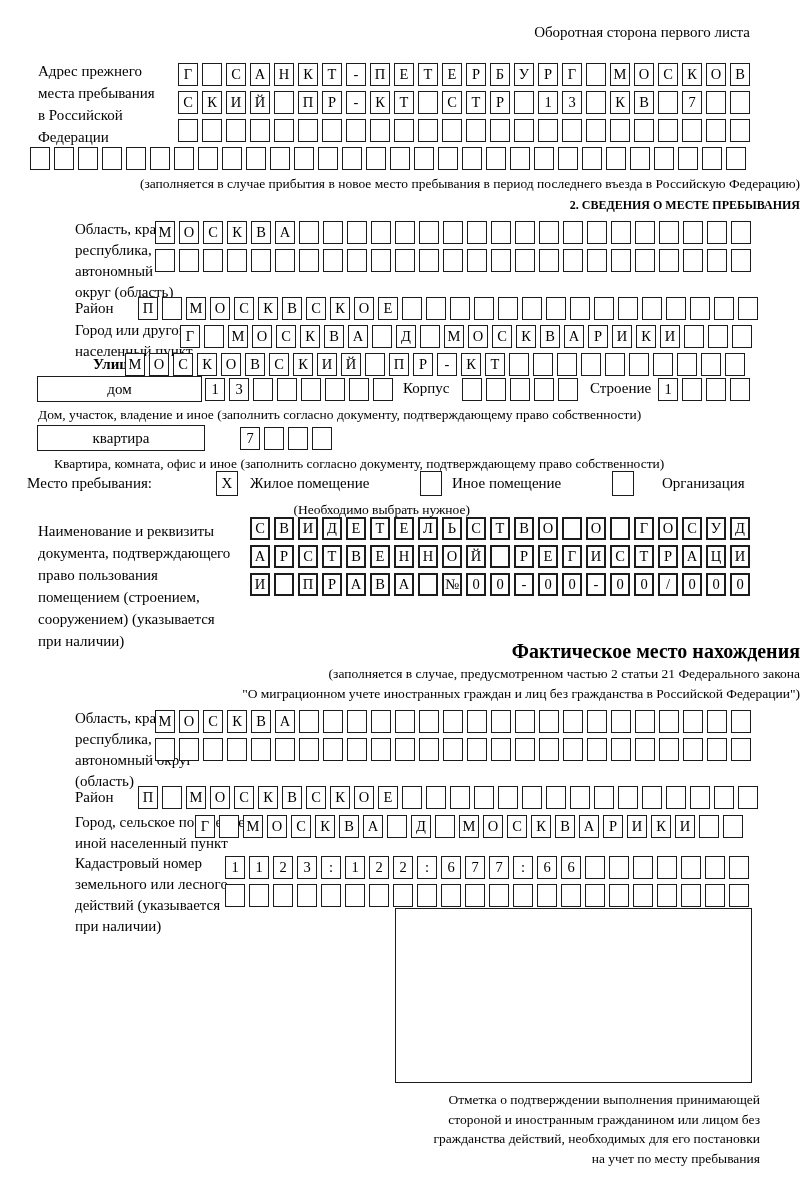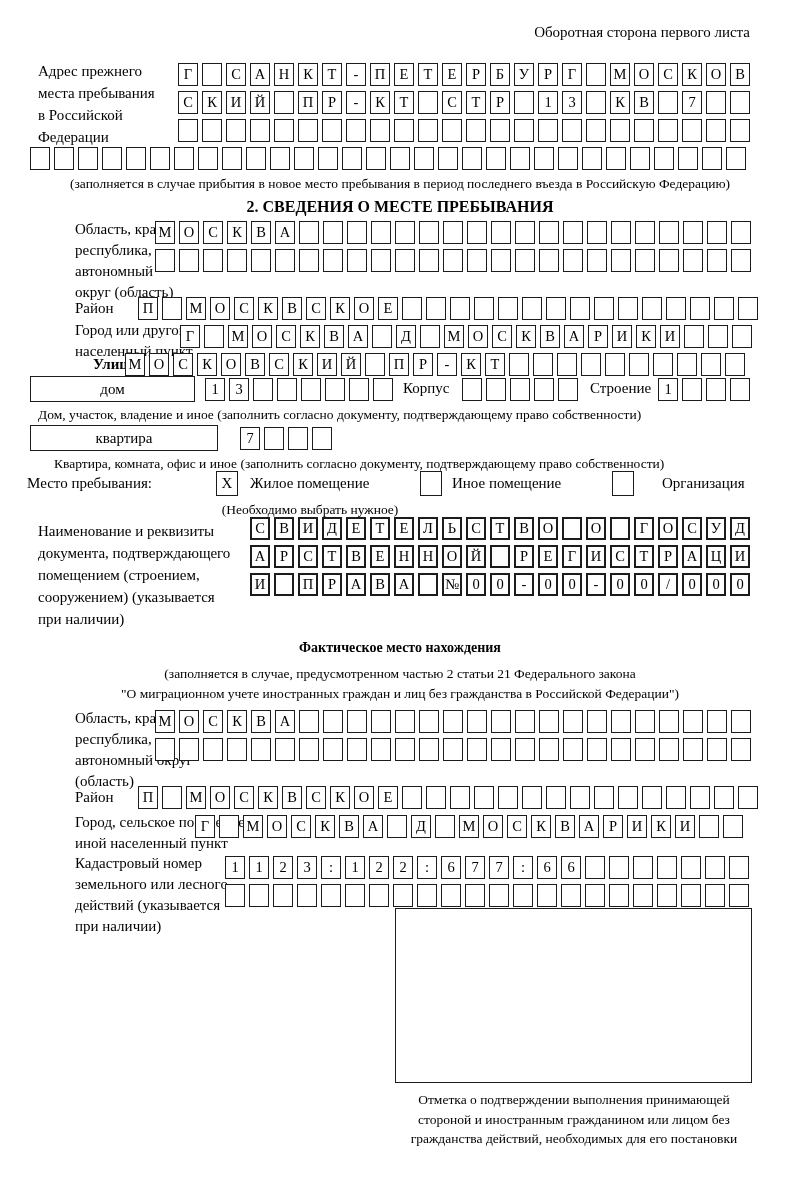--- a/index.html
+++ b/index.html
@@ -11,25 +11,25 @@
   .row{display:flex;gap:4px;}
   .cell{
     width:20px;height:23px;box-sizing:border-box;border:1.7px solid #1c1c1c;
     display:flex;align-items:center;justify-content:center;
     font-size:14.5px;line-height:1;background:#fff;
   }
   .bold-cells .cell{border-width:2.2px;}
   .label{line-height:21px;}
   .label22{line-height:22px;}
   .small{font-size:13.5px;}
-  .center{text-align:center;}
+  .center{text-align:right;}
   .bold{font-weight:bold;}
   .widebox{
     box-sizing:border-box;border:1.7px solid #1c1c1c;height:26px;
-    display:flex;align-items:center;justify-content:center;background:#fff;
+    display:flex;align-items:center;justify-content:center;background:#fff;margin-left:7px;
   }
   .cb{
     width:22px;height:25px;box-sizing:border-box;border:1.8px solid #1c1c1c;
     display:flex;align-items:center;justify-content:center;font-size:15px;background:#fff;
   }
   .stampbox{box-sizing:border-box;border:1.7px solid #1c1c1c;background:#fff;}
 </style>
 </head>
 <body>
 
@@ -146,21 +146,21 @@
     <span class="cell"></span>
     <span class="cell"></span>
     <span class="cell"></span>
     <span class="cell"></span>
     <span class="cell"></span>
     <span class="cell"></span>
     <span class="cell"></span>
   </div>
 <div class="abs small center" style="left:0;top:176px;width:800px;">(заполняется в случае прибытия в новое место пребывания в период последнего въезда в Российскую Федерацию)</div>
 
-<div class="abs bold center" style="left:0;top:198px;width:800px;font-size:16px;">2. СВЕДЕНИЯ О МЕСТЕ ПРЕБЫВАНИЯ</div>
+<div class="abs bold center" style="left:0;top:198px;width:800px;font-size:12px;">2. СВЕДЕНИЯ О МЕСТЕ ПРЕБЫВАНИЯ</div>
 
 <div class="abs label" style="left:75px;top:219px;width:120px;">
     <div>Область, край,</div>
     <div>республика,</div>
     <div>автономный</div>
     <div>округ (область)</div>
   </div>
 <div class="abs row" style="left:155px;top:221px;">
     <span class="cell">М</span>
     <span class="cell">О</span>
@@ -330,21 +330,21 @@
   </div>
 <div class="abs" style="left:590px;top:380px;">Строение</div>
 <div class="abs row" style="left:658px;top:378px;">
     <span class="cell">1</span>
     <span class="cell"></span>
     <span class="cell"></span>
     <span class="cell"></span>
   </div>
 <div class="abs small" style="left:38px;top:407px;">Дом, участок, владение и иное (заполнить согласно документу, подтверждающему право собственности)</div>
 
-<div class="abs widebox" style="left:30px;top:425px;width:188px;">
+<div class="abs widebox" style="left:30px;top:425px;width:168px;">
     <span>квартира</span>
   </div>
 <div class="abs row" style="left:240px;top:427px;">
     <span class="cell">7</span>
     <span class="cell"></span>
     <span class="cell"></span>
     <span class="cell"></span>
   </div>
 <div class="abs small" style="left:54px;top:456px;">Квартира, комната, офис и иное (заполнить согласно документу, подтверждающему право собственности)</div>
 
@@ -355,20 +355,21 @@
 <div class="abs" style="left:250px;top:475px;">Жилое помещение</div>
 <div class="abs cb" style="left:420px;top:471px;"></div>
 <div class="abs" style="left:452px;top:475px;">Иное помещение</div>
 <div class="abs cb" style="left:612px;top:471px;"></div>
 <div class="abs" style="left:662px;top:475px;">Организация</div>
 <div class="abs small center" style="left:150px;top:502px;width:320px;">(Необходимо выбрать нужное)</div>
 
 <div class="abs label22" style="left:38px;top:520px;width:215px;">
     <div>Наименование и реквизиты</div>
     <div>документа, подтверждающего</div>
+    <div>право пользования</div>
     <div>помещением (строением,</div>
     <div>сооружением) (указывается</div>
     <div>при наличии)</div>
   </div>
 <div class="abs row bold-cells" style="left:250px;top:517px;">
     <span class="cell">С</span>
     <span class="cell">В</span>
     <span class="cell">И</span>
     <span class="cell">Д</span>
     <span class="cell">Е</span>
@@ -429,21 +430,21 @@
     <span class="cell">0</span>
     <span class="cell">-</span>
     <span class="cell">0</span>
     <span class="cell">0</span>
     <span class="cell">/</span>
     <span class="cell">0</span>
     <span class="cell">0</span>
     <span class="cell">0</span>
   </div>
 
-<div class="abs bold center" style="left:0;top:640px;width:800px;font-size:14px;">Фактическое место нахождения</div>
+<div class="abs bold center" style="left:0;top:640px;width:800px;font-size:20px;">Фактическое место нахождения</div>
 <div class="abs small center" style="left:0;top:664px;width:800px;line-height:20px;font-family:Liberation Serif, serif;">
     <div>(заполняется в случае, предусмотренном частью 2 статьи 21 Федерального закона</div>
     <div>"О миграционном учете иностранных граждан и лиц без гражданства в Российской Федерации")</div>
   </div>
 
 <div class="abs label" style="left:75px;top:708px;width:135px;">
     <div>Область, край,</div>
     <div>республика,</div>
     <div>автономный округ</div>
     <div>(область)</div>
@@ -616,13 +617,14 @@
     <span class="cell"></span>
     <span class="cell"></span>
     <span class="cell"></span>
   </div>
 
 <div class="abs stampbox" style="left:395px;top:908px;width:357px;height:175px;"></div>
 <div class="abs small center" style="left:388px;top:1090px;width:372px;line-height:19.5px;">
     <div>Отметка о подтверждении выполнения принимающей</div>
     <div>стороной и иностранным гражданином или лицом без</div>
     <div>гражданства действий, необходимых для его постановки</div>
+    <div>на учет по месту пребывания</div>
   </div>
 
 </body></html>

